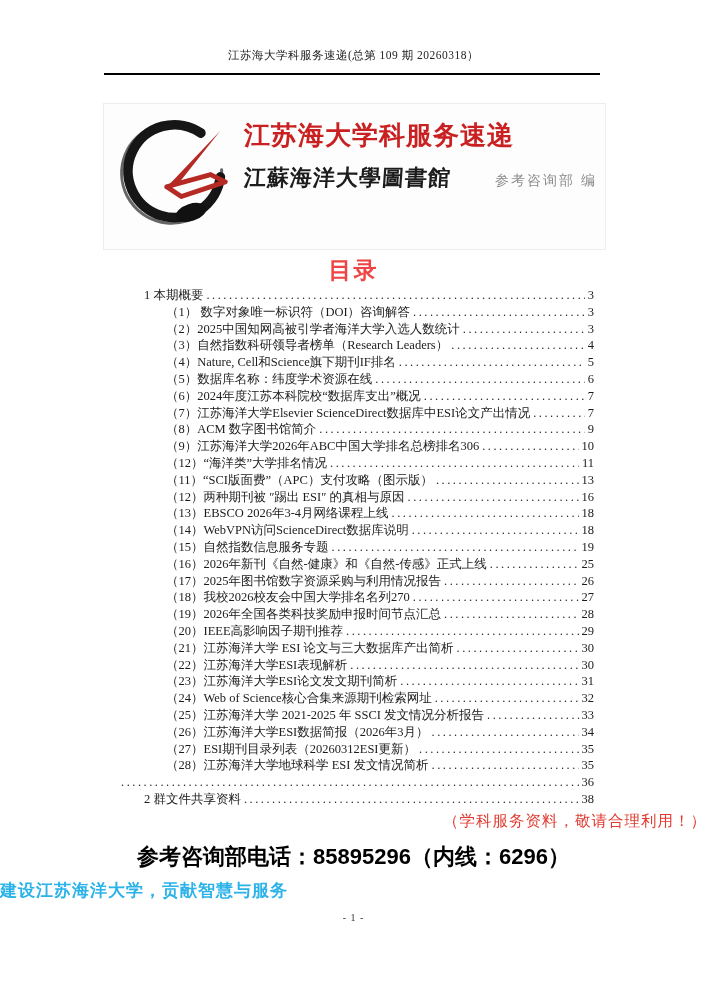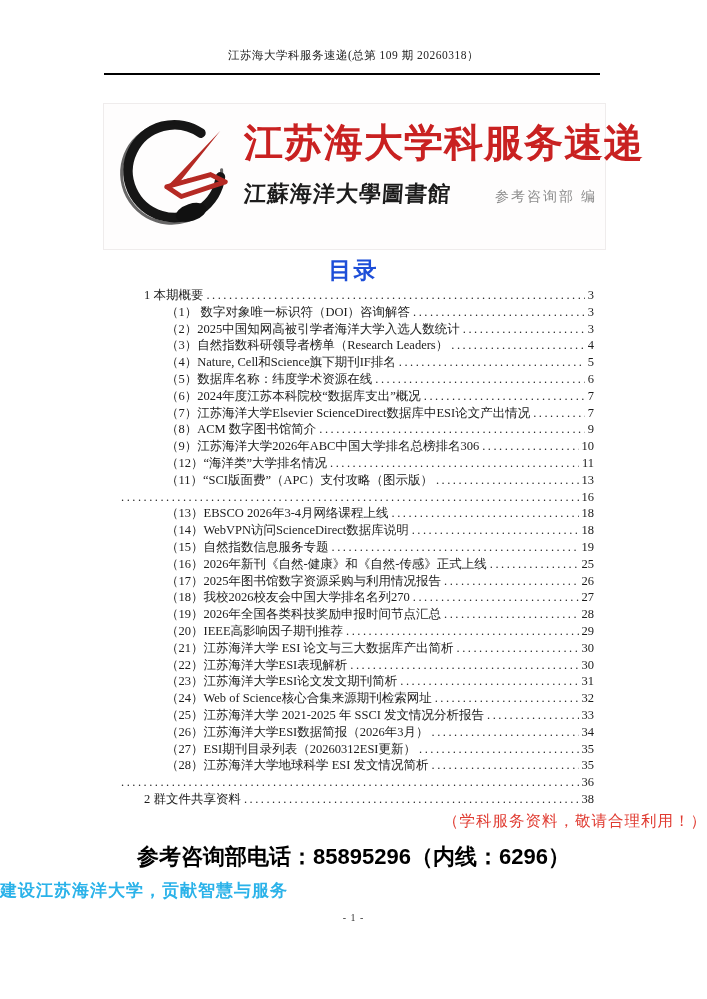--- a/index.html
+++ b/index.html
@@ -43,21 +43,21 @@
     height: 100%;
     flex: 0 0 140px;
     display: flex;
     align-items: center;
     justify-content: center;
   }
   .banner-text { flex: 1; padding-top: 16px; }
   .banner-title {
     font-family: "Liberation Sans", "DejaVu Sans", sans-serif;
     font-weight: bold;
-    font-size: 39px;
+    font-size: 26px;
     letter-spacing: 1px;
     line-height: 1.2;
     white-space: nowrap;
   }
   .banner-sub {
     margin-top: 12px;
     display: flex;
     align-items: baseline;
   }
   .banner-library {
@@ -76,21 +76,21 @@
     letter-spacing: 2px;
   }
   .toc-heading {
     position: absolute;
     top: 255px; left: 0; right: 0;
     text-align: center;
     font-family: "Liberation Sans", "DejaVu Sans", sans-serif;
     font-weight: bold;
     font-size: 23px;
     letter-spacing: 2px;
-    color: #1d4ed8;
+    color: #ef4444;
   }
   .toc-list {
     position: absolute;
     top: 287px; left: 96px;
     width: 498px;
     font-size: 12.5px;
     color: #1b1b1b;
   }
   .toc-row {
     display: flex;
@@ -232,20 +232,21 @@
         <span class="toc-label">（12）“海洋类”大学排名情况</span>
         <span class="toc-dots">................................................................................................................................................................</span>
         <span class="toc-page">11</span>
       </div>
       <div class="toc-row indent">
         <span class="toc-label">（11）“SCI版面费”（APC）支付攻略（图示版）</span>
         <span class="toc-dots">................................................................................................................................................................</span>
         <span class="toc-page">13</span>
       </div>
       <div class="toc-row indent">
+        <span class="toc-label">（12）两种期刊被 ″踢出 ESI″ 的真相与原因</span>
         <span class="toc-dots">................................................................................................................................................................</span>
         <span class="toc-page">16</span>
       </div>
       <div class="toc-row indent">
         <span class="toc-label">（13）EBSCO 2026年3-4月网络课程上线</span>
         <span class="toc-dots">................................................................................................................................................................</span>
         <span class="toc-page">18</span>
       </div>
       <div class="toc-row indent">
         <span class="toc-label">（14）WebVPN访问ScienceDirect数据库说明</span>

